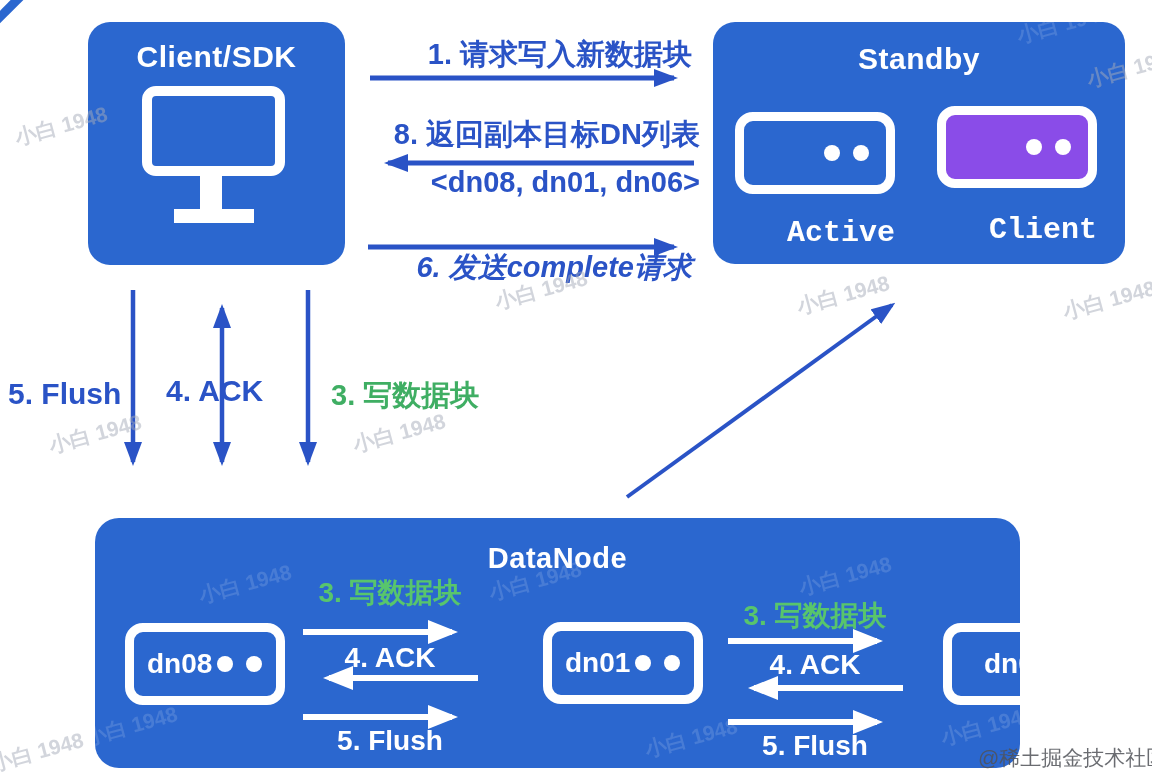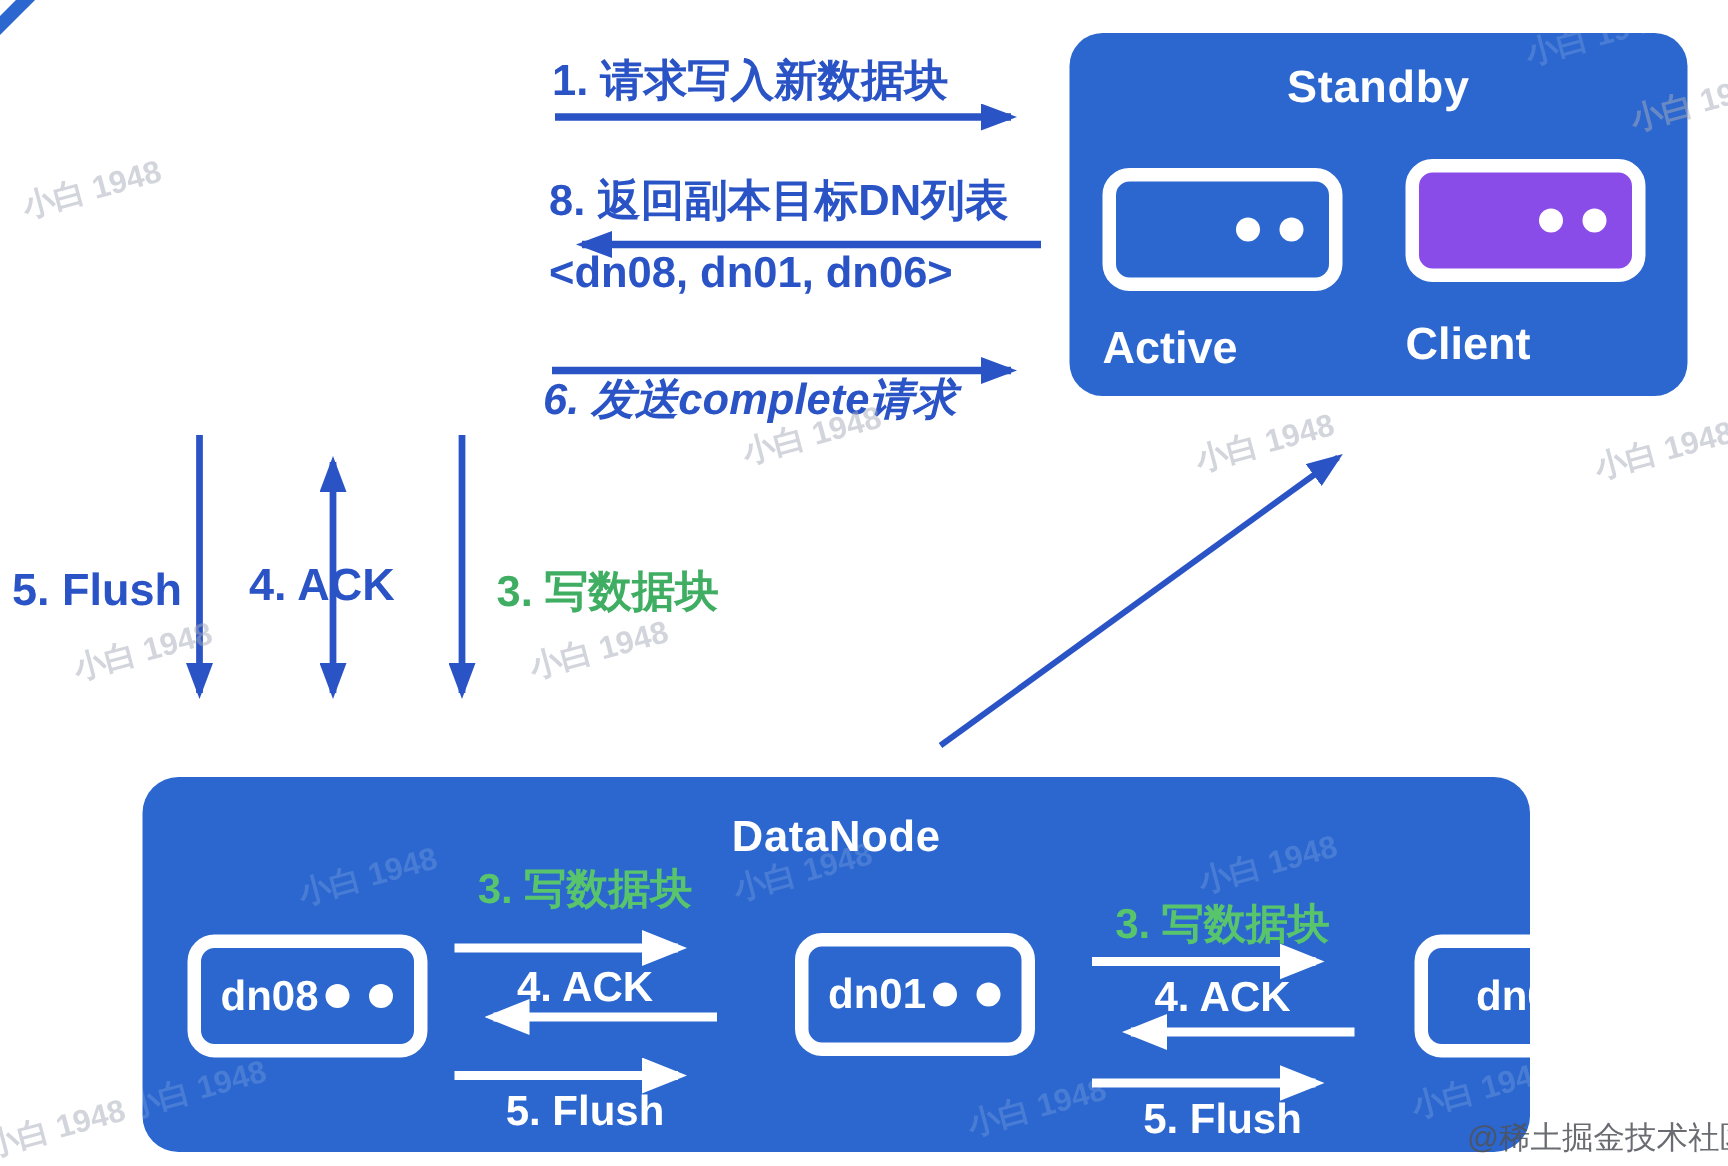--- a/index.html
+++ b/index.html
@@ -14,41 +14,49 @@
   .mon-stand{position:absolute;left:112px;top:153px;width:22px;height:34px;background:#fff;}
   .mon-base{position:absolute;left:86px;top:187px;width:80px;height:14px;background:#fff;}
   
   .server{position:absolute;width:160px;height:82px;border:9px solid #fff;border-radius:18px;
           box-sizing:border-box;display:flex;align-items:center;}
   .server .dots{display:flex;gap:13px;margin-left:auto;margin-right:17px;}
   .server.withname{padding-left:13px;}
   .server.withname .dots{margin-right:14px;}
   .dot{width:16px;height:16px;border-radius:50%;background:#fff;}
   .server-name{color:#fff;font-size:28px;font-weight:600;}
-  .sub-label{position:absolute;color:#fff;font-size:30px;font-weight:600;text-align:left;}
+  .sub-label{position:absolute;color:#fff;font-size:30px;font-weight:600;text-align:right;font-family:Liberation Mono, monospace;}
   
   .flow-label{position:absolute;color:#2a53c6;font-size:29px;font-weight:600;
-              text-align:left;line-height:1.15;white-space:nowrap;}
+              text-align:right;line-height:1.15;white-space:nowrap;}
   .flow-label.green{color:#3fae63;}
   .wlabel{position:absolute;color:#fff;font-size:28px;font-weight:600;text-align:center;white-space:nowrap;}
   .wlabel.green{color:#58c56c;}
   .left-align{text-align:left;}
   svg.overlay{position:absolute;left:0;top:0;z-index:5;pointer-events:none;}
   .lbl{z-index:6;}
   
   .wm{position:absolute;font-size:21px;font-weight:600;color:rgba(165,172,186,.5);
       transform:rotate(-15deg);white-space:nowrap;z-index:7;}
   .wm.on-blue{color:rgba(255,255,255,.14);}
   .site-wm{position:absolute;font-size:21px;color:rgba(80,82,88,.85);z-index:8;white-space:nowrap;}
 </style>
 </head>
 <body>
 
 <div class="diagram">
 
+  <div class="node" style="left:88px;top:22px;width:257px;height:243px;">
+    <div class="node-title" style="top:18px;">Client/SDK</div>
+    <div>
+      <div class="mon-screen"></div>
+      <div class="mon-stand"></div>
+      <div class="mon-base"></div>
+    </div>
+  </div>
 
   <div class="node" style="left:713px;top:22px;width:412px;height:242px;">
     <div class="node-title" style="top:20px;">Standby</div>
     <div class="server" style="left:22px;top:90px;background:transparent;">
       <div class="dots">
         <span class="dot"></span>
         <span class="dot"></span>
       </div>
     </div>
     <div class="server" style="left:224px;top:84px;background:#8a4ce8;">
@@ -64,21 +72,21 @@
   <div class="node" style="left:95px;top:518px;width:925px;height:250px;border-radius:24px;">
     <div class="node-title" style="top:24px;font-size:29px;">DataNode</div>
 
     <div class="server withname" style="left:30px;top:105px;background:transparent;">
       <span class="server-name">dn08</span>
       <div class="dots">
         <span class="dot"></span>
         <span class="dot"></span>
       </div>
     </div>
-    <div class="server withname" style="left:435px;top:104px;background:transparent;justify-content:space-between;">
+    <div class="server withname" style="left:448px;top:104px;background:transparent;justify-content:space-between;">
       <span class="server-name">dn01</span>
       <div class="dots">
         <span class="dot"></span>
         <span class="dot"></span>
       </div>
     </div>
     <div class="server withname" style="left:848px;top:105px;background:transparent;padding-left:32px;">
       <span class="server-name">dn06</span>
       <div class="dots">
         <span class="dot"></span>

